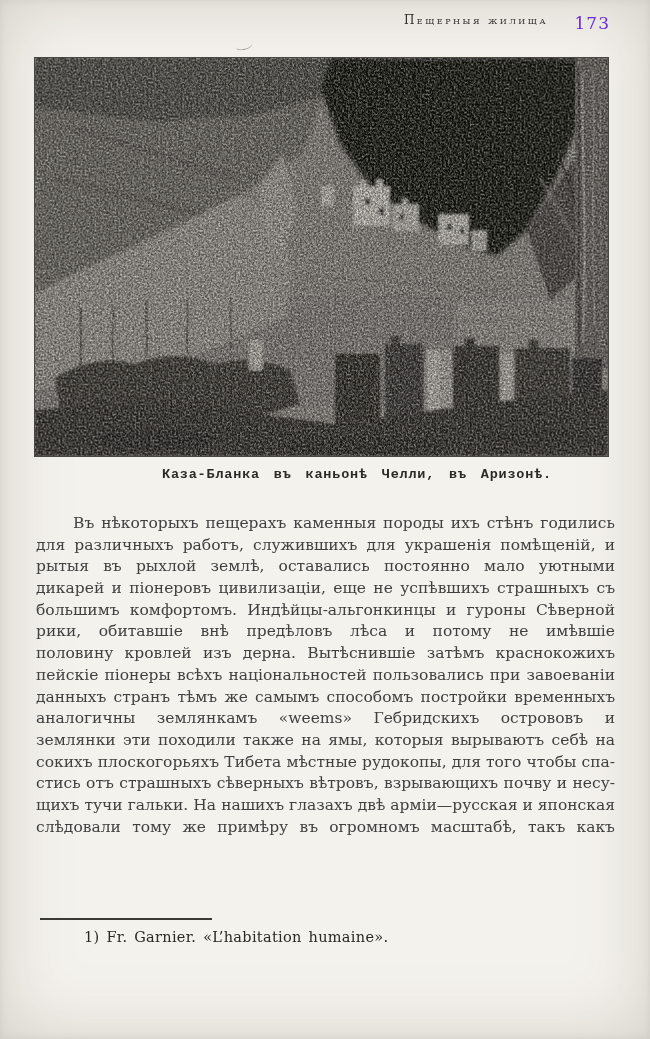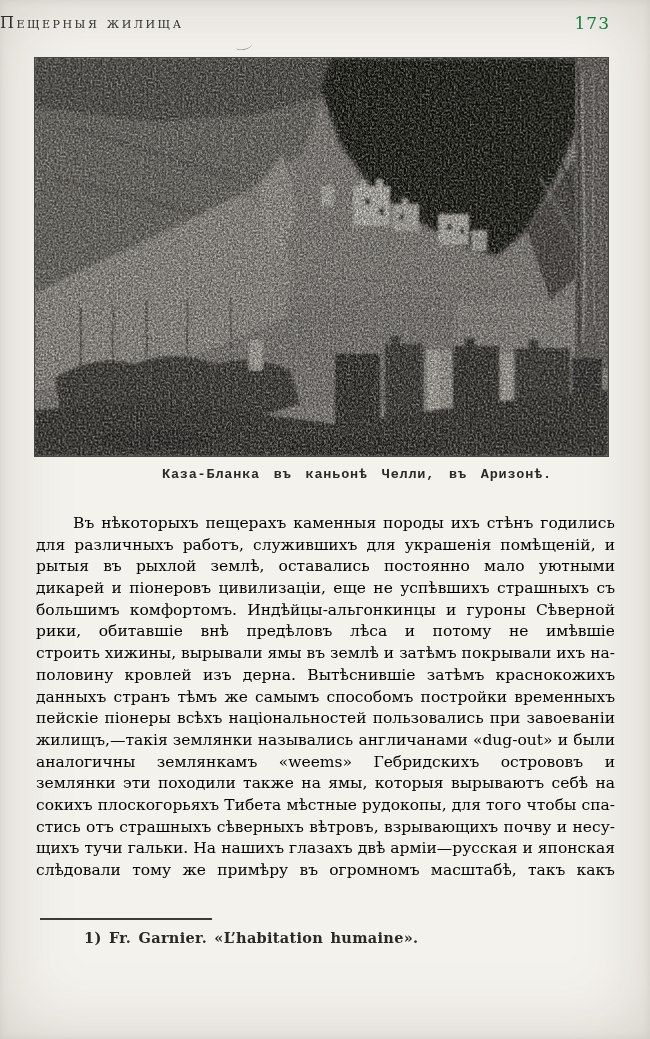--- a/index.html
+++ b/index.html
@@ -9,56 +9,56 @@
     font-family:"DejaVu Serif", serif;
     position:relative;
   }
   .page{
     position:absolute;left:0;top:0;width:650px;height:1039px;
     background:#f4f2ed;
     box-shadow:inset 0 0 70px rgba(125,118,105,.28), inset 0 0 8px rgba(125,118,105,.15);
     overflow:hidden;
   }
   .running-head{
-    position:absolute;top:13px;left:0;width:548px;text-align:left;
-    font-size:16px;letter-spacing:2.5px;font-variant:small-caps;
+    position:absolute;top:13px;left:0;width:548px;text-align:right;
+    font-size:12px;letter-spacing:2.5px;font-variant:small-caps;
     color:#2e2d29;
   }
   .page-number{
     position:absolute;top:13px;right:40px;
-    font-size:17px;color:#15803d;letter-spacing:1px;
+    font-size:17px;color:#6d28d9;letter-spacing:1px;
   }
   .photo{
     position:absolute;left:35px;top:58px;width:573px;height:398px;
     outline:1px solid #4a4842;
     background:#98948c;
     line-height:0;
   }
   .caption{
     position:absolute;top:467px;left:0;width:650px;text-align:center;
     font-family:Liberation Mono, monospace;font-weight:bold;
     font-size:13.5px;letter-spacing:.8px;word-spacing:5px;color:#2b2a26;margin-left:32px;
   }
   .body-text{
     position:absolute;left:36px;top:513px;width:579px;
-    font-size:15.5px;color:#000000;
+    font-size:15.5px;color:#404040;
   }
   .body-text .line{
     height:21.7px;line-height:21.7px;overflow:hidden;
     text-align:justify;text-align-last:justify;text-justify:inter-word;
     white-space:nowrap\9;
   }
   .body-text .line.first{ text-indent:37px; }
   .footnote-rule{
     position:absolute;left:40px;top:918px;width:172px;height:2px;
     background:#3c3a35;
   }
   .footnote{
     position:absolute;left:84px;top:929px;
-    font-size:14.5px;color:#2a2925;letter-spacing:.3px;word-spacing:2px;font-weight:bold;
+    font-size:14.5px;color:#2a2925;letter-spacing:.3px;word-spacing:2px;
   }
   .scan-artifact{
     position:absolute;left:236px;top:42px;width:16px;height:7px;
     border-bottom:1.5px solid rgba(70,68,62,.55);
     border-radius:0 0 60% 40%;
     transform:rotate(-8deg);
   }
 </style>
 </head>
 <body>
@@ -183,25 +183,23 @@
 
   <div class="caption">Каза-Бланка въ каньонѣ Челли, въ Аризонѣ.</div>
 
   <div class="body-text">
     <div class="line first">Въ нѣкоторыхъ пещерахъ каменныя породы ихъ стѣнъ годились</div>
     <div class="line">для различныхъ работъ, служившихъ для украшенія помѣщеній, и по-</div>
     <div class="line">рытыя въ рыхлой землѣ, оставались постоянно мало уютными жилищами</div>
     <div class="line">дикарей и піонеровъ цивилизаціи, еще не успѣвшихъ страшныхъ съ</div>
     <div class="line">большимъ комфортомъ. Индѣйцы-альгонкинцы и гуроны Сѣверной Аме-</div>
     <div class="line">рики, обитавшіе внѣ предѣловъ лѣса и потому не имѣвшіе возможности</div>
-    <div class="line">строить хижины, вырывали ямы въ землѣ и затѣмъ покрывали ихъ на-</div>
     <div class="line">половину кровлей изъ дерна. Вытѣснившіе затѣмъ краснокожихъ евро-</div>
+    <div class="line">пейскіе піонеры всѣхъ національностей пользовались при завоеваніи</div>
     <div class="line">данныхъ странъ тѣмъ же самымъ способомъ постройки временныхъ</div>
-    <div class="line">пейскіе піонеры всѣхъ національностей пользовались при завоеваніи</div>
-    <div class="line">жилищъ,—такія землянки назывались англичанами «dug-out» и были</div>
     <div class="line">аналогичны землянкамъ «weems» Гебридскихъ острововъ и Шотландіи ¹);</div>
     <div class="line">землянки эти походили также на ямы, которыя вырываютъ себѣ на вы-</div>
     <div class="line">сокихъ плоскогорьяхъ Тибета мѣстные рудокопы, для того чтобы спа-</div>
     <div class="line">стись отъ страшныхъ сѣверныхъ вѣтровъ, взрывающихъ почву и несу-</div>
     <div class="line">щихъ тучи гальки. На нашихъ глазахъ двѣ арміи—русская и японская—</div>
     <div class="line">слѣдовали тому же примѣру въ огромномъ масштабѣ, такъ какъ выры-</div>
   </div>
 
   <div class="footnote-rule"></div>
   <div class="footnote">1) Fr. Garnier. «L’habitation humaine».</div>

